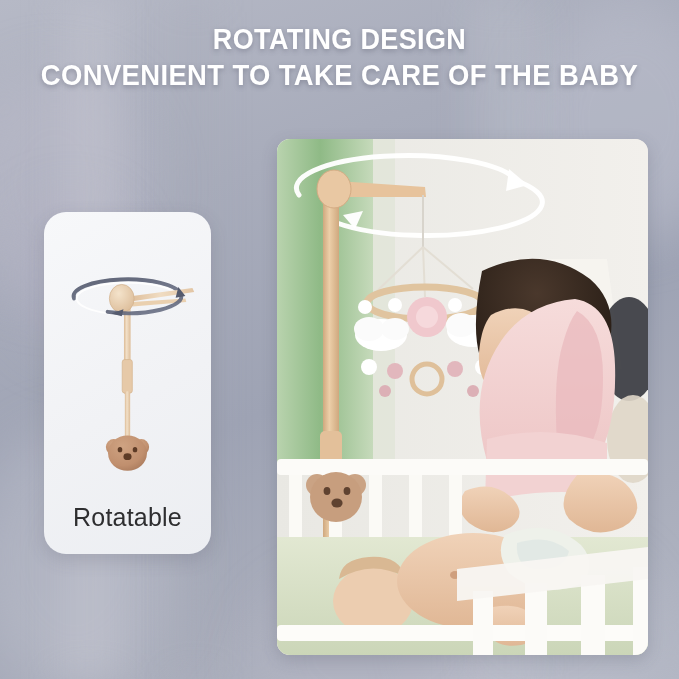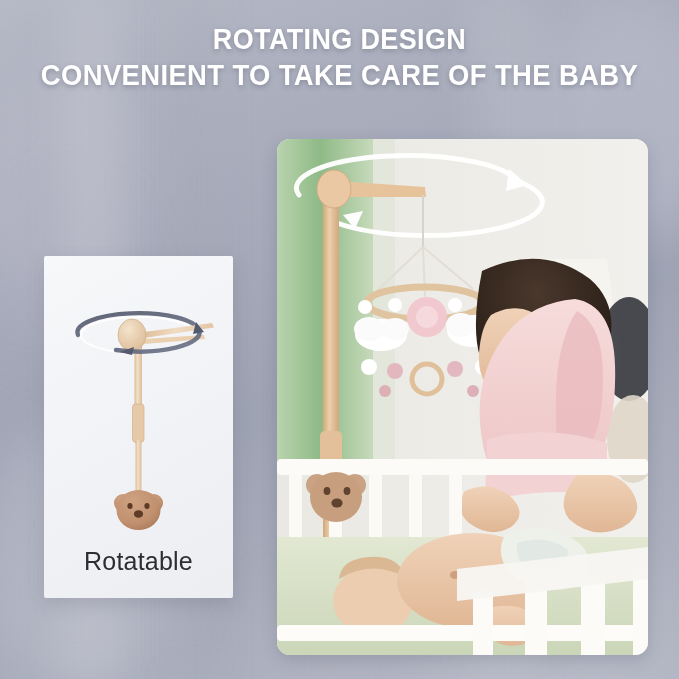--- a/index.html
+++ b/index.html
@@ -58,27 +58,26 @@
     text-shadow: 0 2px 5px rgba(90,93,110,0.45);
     transform: scaleX(0.93);
   }
   .headline .l2 { font-size: 29.5px; }
 
   
   .card {
     position: absolute;
     left: 44px;
     top: 212px;
-    width: 189px;
+    width: 167px;
     height: 342px;
     background: linear-gradient(150deg, #f7f8fa 0%, #f1f2f5 55%, #eceef2 100%);
-    border-radius: 2px;
+    border-radius: 22px;
     box-shadow: 0 6px 18px rgba(70,73,90,0.18);
     overflow: hidden;
-    margin-top: 44px;
   }
 
   .card-illu {
     position: absolute;
     left: 0; right: 0; top: 0;
     height: 288px;
   }
   .card-illu svg { display: block; width: 100%; height: 100%; }
 
   .card-caption {

